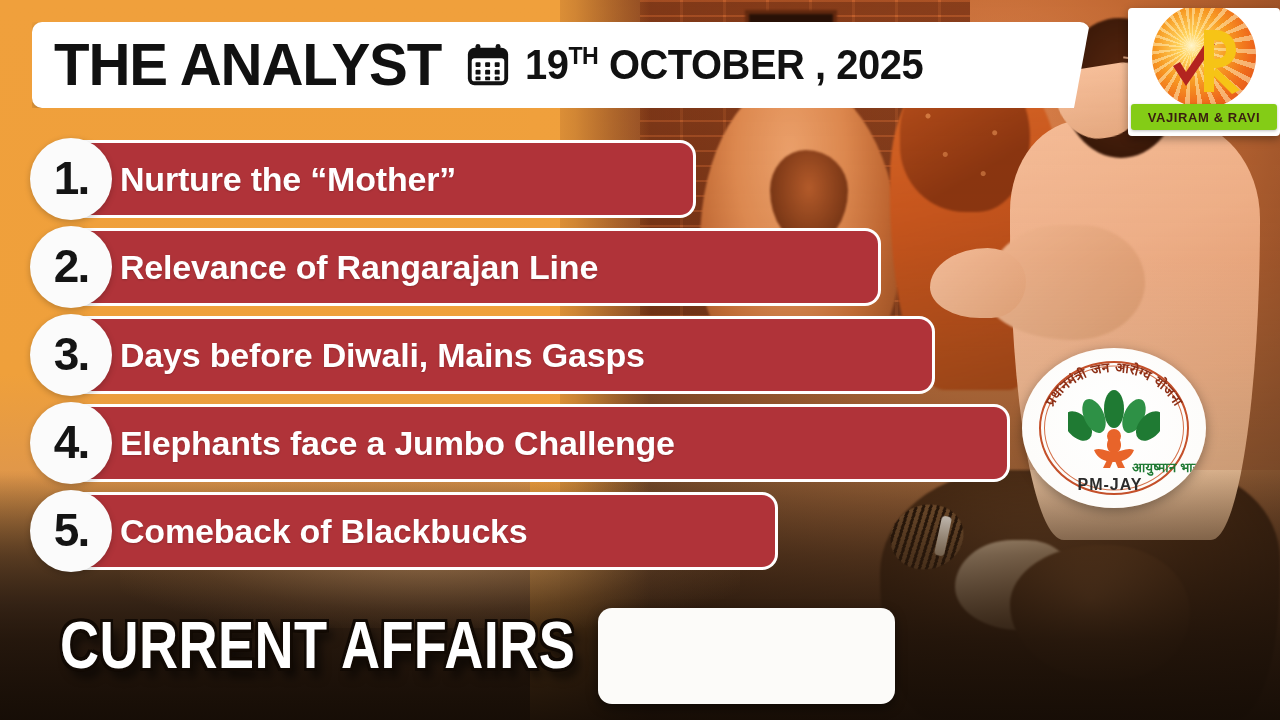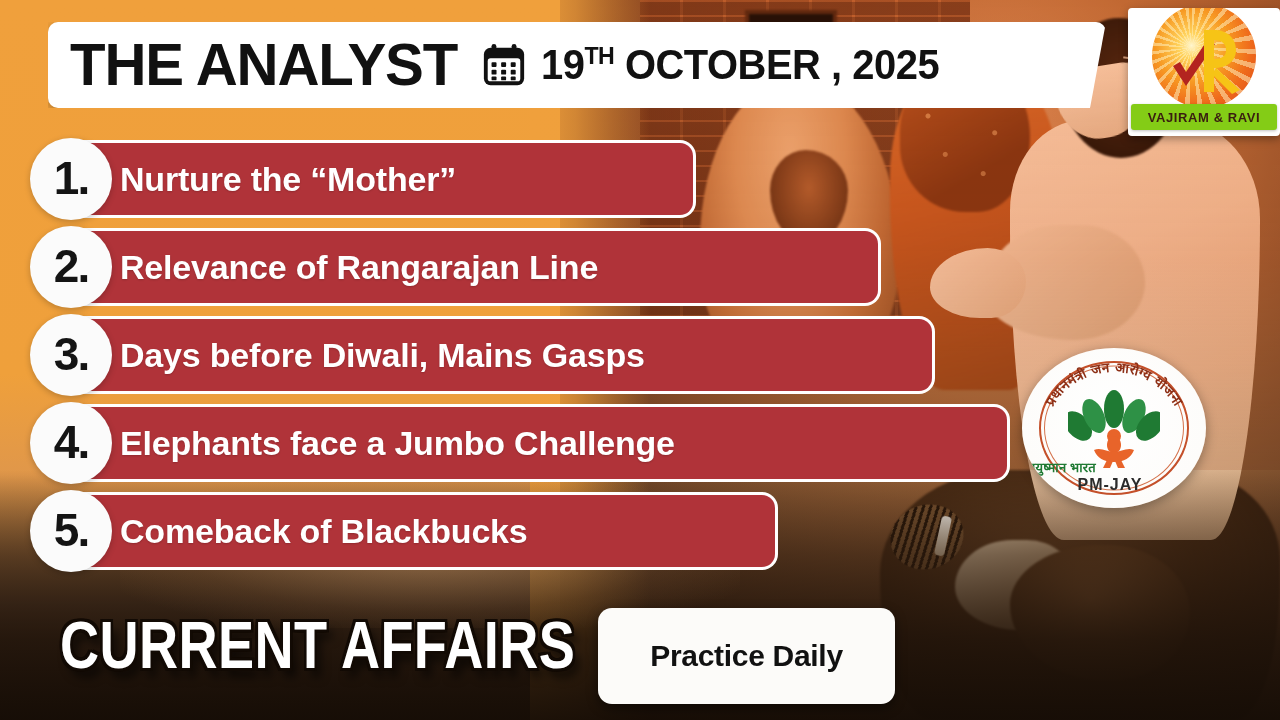--- a/index.html
+++ b/index.html
@@ -179,21 +179,20 @@
 
   
   .header-card{
     position:absolute;left:32px;top:22px;width:1058px;height:86px;
     background:#fff;
     border-radius:10px;
     box-shadow:0 3px 10px rgba(0,0,0,.28);
     display:flex;align-items:center;
     padding:0 22px;
     clip-path:polygon(0 0, 100% 0, calc(100% - 16px) 100%, 0 100%);
-    margin-left:16px;
   }
   .header-title{
     font-size:60px;font-weight:900;letter-spacing:-1.2px;
     color:#111;line-height:1;
     font-family:"Liberation Sans", sans-serif;
     transform:scaleX(.97);
     transform-origin:left center;
     white-space:nowrap;
   }
   .cal-icon{
@@ -313,21 +312,21 @@
   }
   .pmjay-ring2{
     position:absolute;left:50%;top:50%;transform:translate(-50%,-50%);
     width:140px;height:125px;border-radius:50%;
     border:1px solid #d4714a;
   }
   .pmjay-arc{position:absolute;left:0;top:0;width:184px;height:160px;}
   .pmjay-leaves{position:absolute;left:50%;top:42px;transform:translateX(-50%);width:92px;height:56px;}
   .pmjay-figure{position:absolute;left:50%;top:86px;transform:translateX(-50%);width:46px;height:34px;}
   .pmjay-hi{
-    position:absolute;left:0;right:0;top:110px;text-align:left;
+    position:absolute;left:0;right:0;top:110px;text-align:right;
     font-size:13px;font-weight:700;color:#1f7a33;
     font-family:"Liberation Sans", sans-serif;letter-spacing:.2px;
   }
   .pmjay-en{
     position:absolute;left:0;right:8px;top:128px;text-align:center;
     font-size:16px;font-weight:800;color:#2b2b2b;letter-spacing:1px;
   }
 </style>
 </head>
 <body>
@@ -483,16 +482,15 @@
       <path d="M30 26 L34 34 L27 34 L24 27 Z" fill="#e8642a"></path>
     </svg>
 
     <div class="pmjay-hi">आयुष्मान भारत</div>
     <div class="pmjay-en">PM-JAY</div>
   </div>
 
   <div class="ca-title">CURRENT AFFAIRS</div>
 
   <div class="practice-badge">
-    <div class="pl">Practice Daily</div>
   </div>
 
 </div>
 
 </body></html>

